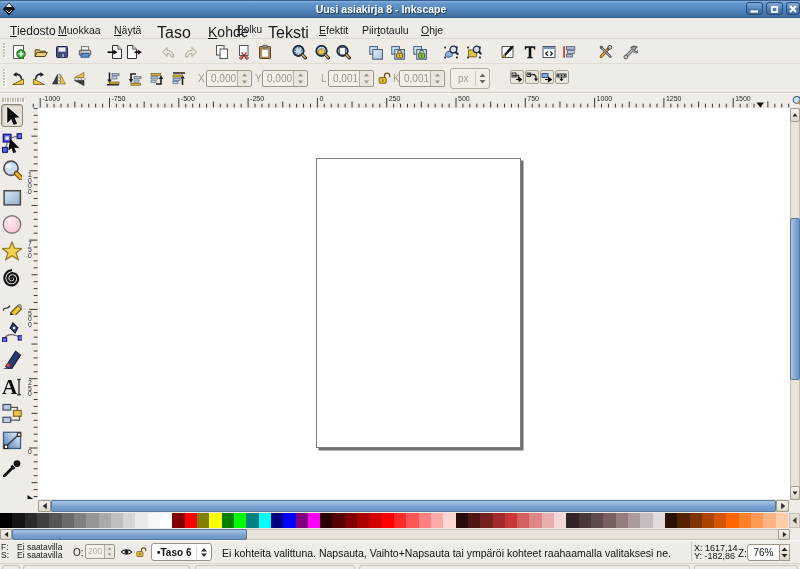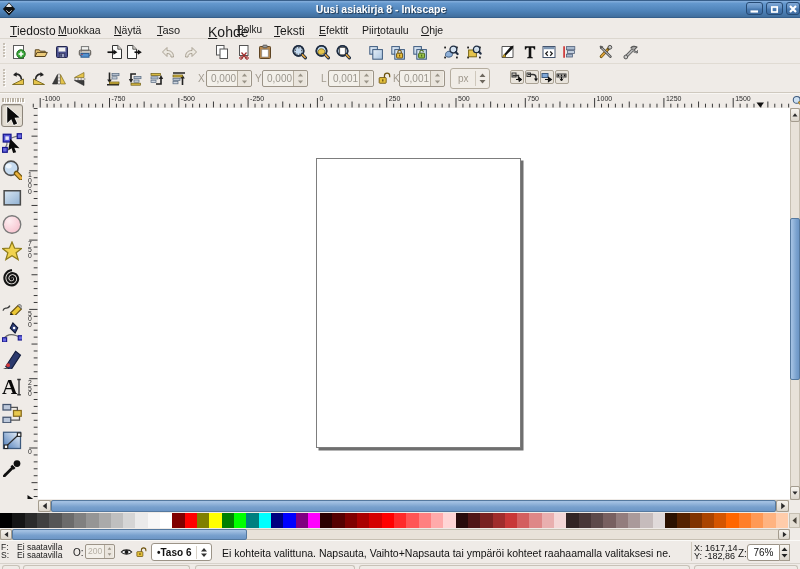--- a/index.html
+++ b/index.html
@@ -25,24 +25,24 @@
   </div>
 <div class="abs" style="left:786px;top:2px;width:14px;height:13px;background:linear-gradient(#7fa8d6 0%,#5d8cc0 45%,#4a7ab0 55%,#3f6da2 100%);border:1px solid #274b74;border-radius:3px">
     <svg width="12" height="11" viewBox="0 0 12 11" style="display:block;margin:1px auto 0">
       <path d="M3 2 L9 8 M9 2 L3 8" stroke="#fff" stroke-width="2.2"></path>
     </svg>
   </div>
 <div class="abs" style="left:0;top:18px;width:800px;height:21px;background:#efebe7;border-bottom:1px solid #dcd7cf"></div>
 <div class="abs" style="left:10px;top:23.5px;font-size:12px;color:#1a1a1a"><span style="text-decoration:underline">T</span>iedosto</div>
 <div class="abs" style="left:58px;top:23.5px;font-size:10.5px;color:#1a1a1a"><span style="text-decoration:underline">M</span>uokkaa</div>
 <div class="abs" style="left:114px;top:23.5px;font-size:10.5px;color:#1a1a1a"><span style="text-decoration:underline">N</span>äytä</div>
-<div class="abs" style="left:157px;top:23.5px;font-size:11px;color:#1a1a1a"><span style="text-decoration:underline">T</span>aso</div>
+<div class="abs" style="left:157px;top:23.5px;font-size:16px;color:#1a1a1a"><span style="text-decoration:underline">T</span>aso</div>
 <div class="abs" style="left:208px;top:23.5px;font-size:14px;color:#1a1a1a"><span style="text-decoration:underline">K</span>ohde</div>
 <div class="abs" style="left:237px;top:23.5px;font-size:10px;color:#1a1a1a"><span style="text-decoration:underline">P</span>olku</div>
-<div class="abs" style="left:274px;top:23.5px;font-size:12px;color:#1a1a1a"><span style="text-decoration:underline">T</span>eksti</div>
+<div class="abs" style="left:268px;top:23.5px;font-size:16px;color:#1a1a1a"><span style="text-decoration:underline">T</span>eksti</div>
 <div class="abs" style="left:319px;top:23.5px;font-size:10.5px;color:#1a1a1a"><span style="text-decoration:underline">E</span>fektit</div>
 <div class="abs" style="left:362px;top:23.5px;font-size:10.5px;color:#1a1a1a">Piir<span style="text-decoration:underline">t</span>otaulu</div>
 <div class="abs" style="left:421px;top:23.5px;font-size:10.5px;color:#1a1a1a"><span style="text-decoration:underline">O</span>hje</div>
 <div class="abs" style="left:0;top:39px;width:800px;height:25px;background:#efebe7;border-bottom:1px solid #e0dbd3"></div>
 <div class="abs" style="left:3px;top:43px;width:2px;height:2px;background:#b9b1a3;border-radius:1px;box-shadow:1px 1px 0 #fff"></div>
 <div class="abs" style="left:3px;top:46px;width:2px;height:2px;background:#b9b1a3;border-radius:1px;box-shadow:1px 1px 0 #fff"></div>
 <div class="abs" style="left:3px;top:49px;width:2px;height:2px;background:#b9b1a3;border-radius:1px;box-shadow:1px 1px 0 #fff"></div>
 <div class="abs" style="left:3px;top:52px;width:2px;height:2px;background:#b9b1a3;border-radius:1px;box-shadow:1px 1px 0 #fff"></div>
 <div class="abs" style="left:3px;top:55px;width:2px;height:2px;background:#b9b1a3;border-radius:1px;box-shadow:1px 1px 0 #fff"></div>
 <svg style="position:absolute;left:11px;top:44px" width="16" height="16" viewBox="0 0 16 16">

